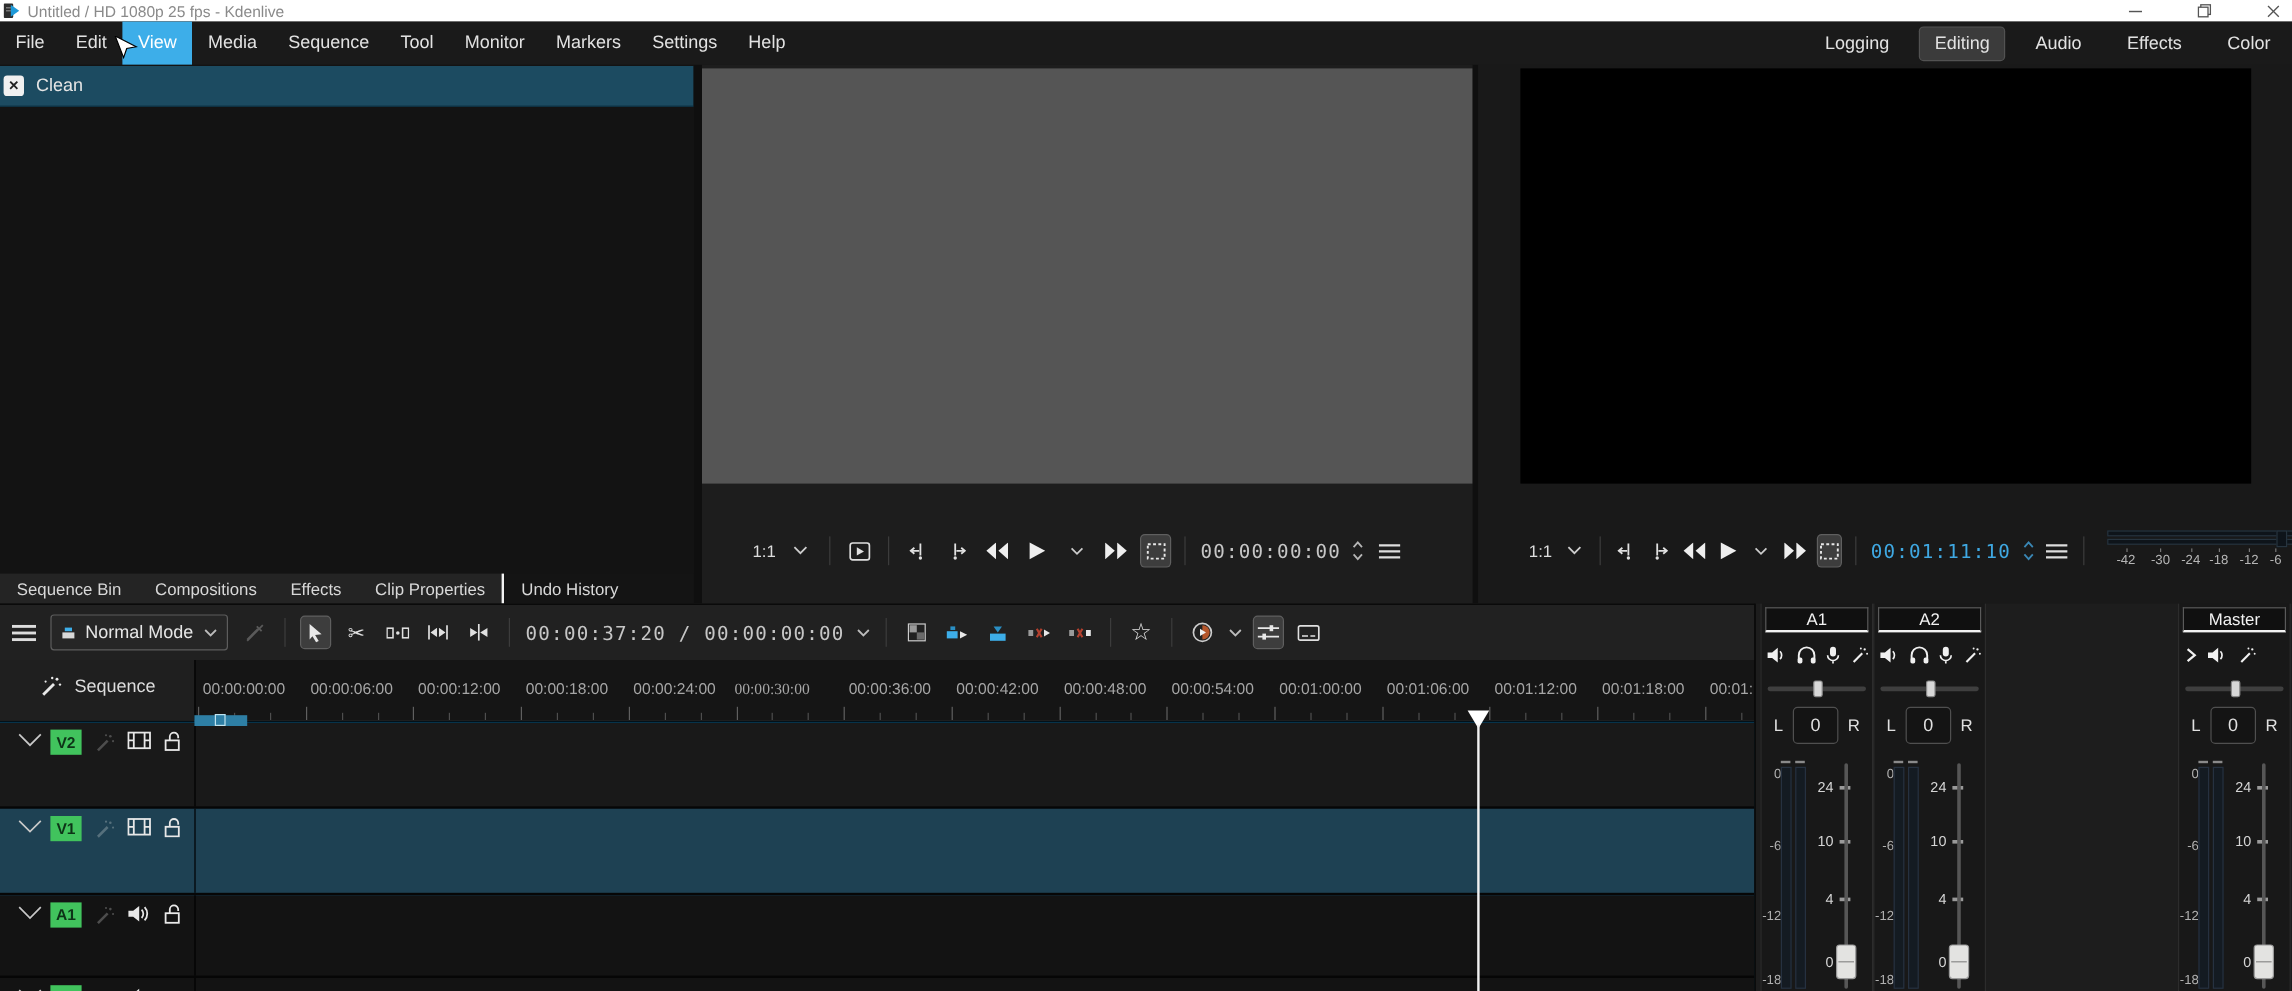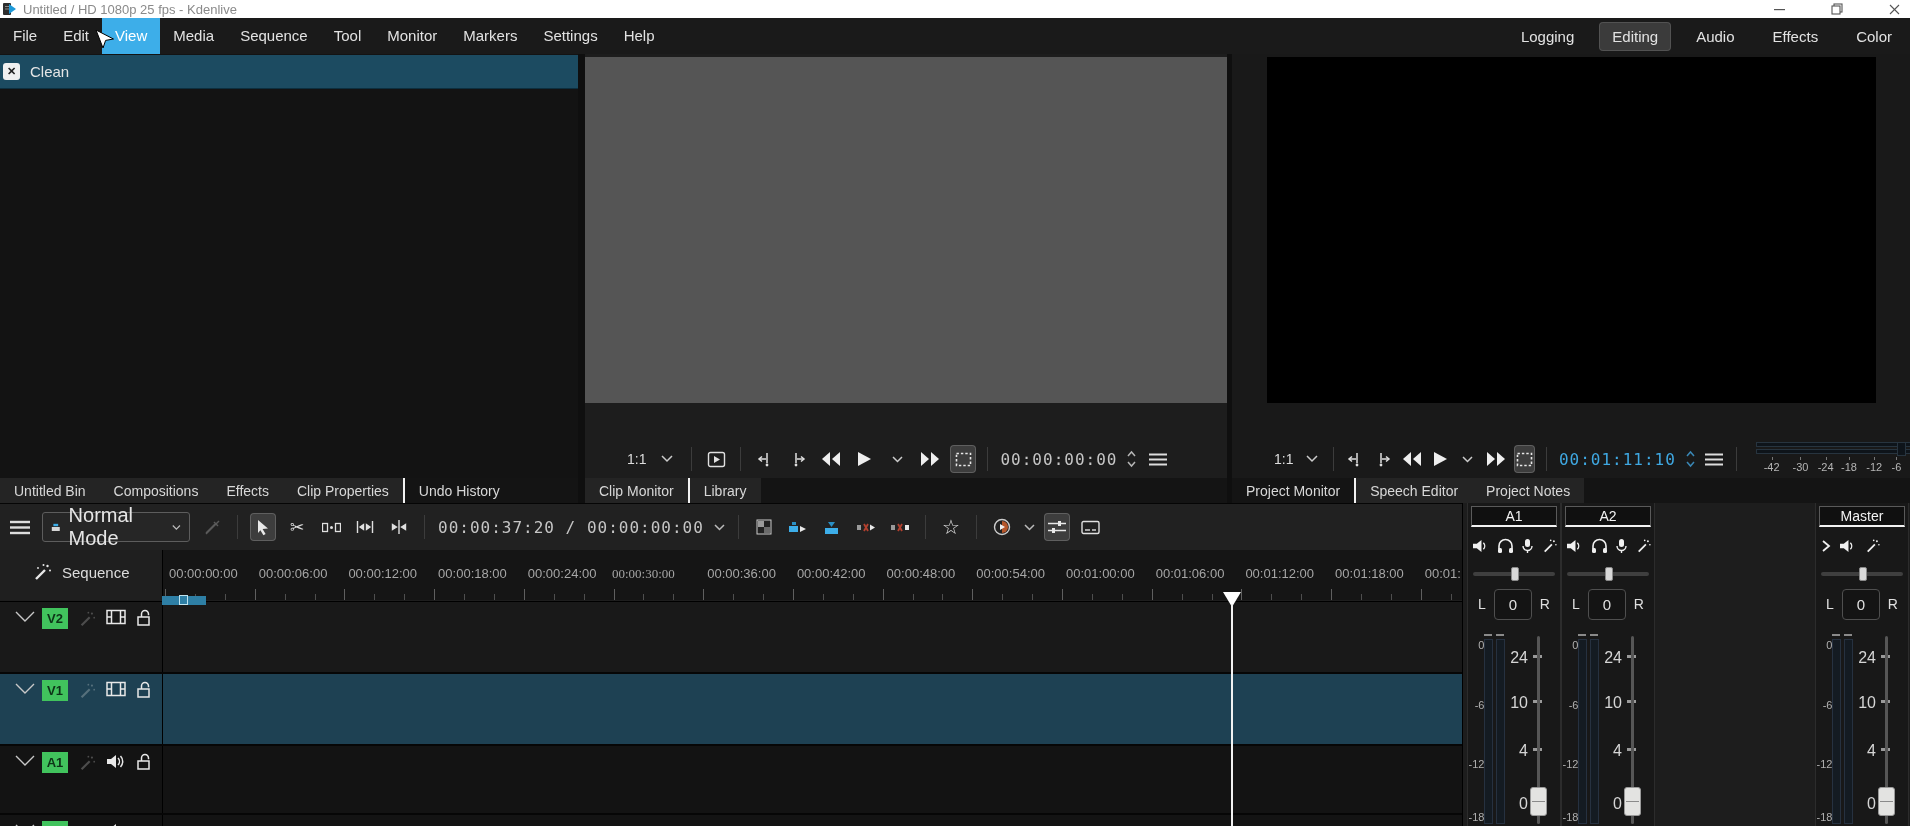--- a/index.html
+++ b/index.html
@@ -63,21 +63,21 @@
   .tabbar{position:absolute;left:0;top:424px;width:100%;height:25px;background:#141414;display:flex;
           font-size:14px;color:#d8d8d8;align-items:stretch;}
   .tab{display:flex;align-items:center;padding:0 14px;}
   .tabblock{display:flex;background:#242424;}
   .wsep{width:2px;background:#f2f2f2;}
 
   
   .tl-toolbar{position:absolute;left:0;top:503px;width:1462px;height:47px;background:#212121;
               border-top:1px solid #050505;display:flex;align-items:center;padding-left:8px;box-sizing:border-box;gap:10px;}
   .combo{display:flex;align-items:center;gap:8px;height:30px;padding:0 8px;border:1px solid #5d5d5d;
-         border-radius:3px;background:#262626;font-size:20px;color:#e6e6e6;width:148px;box-sizing:border-box;}
+         border-radius:3px;background:#262626;font-size:15px;color:#e6e6e6;width:148px;box-sizing:border-box;}
   .combo .cchev{margin-left:auto;}
 
   
   .seq-head{position:absolute;left:0;top:550px;width:162px;height:50px;background:#1f1f1f;}
   .seq-head .wand{position:absolute;left:32px;top:12px;}
   .seq-label{position:absolute;left:62px;top:14px;font-size:15px;color:#dcdcdc;}
   .ruler{position:absolute;left:162px;top:550px;width:1300px;height:50px;background:#151515;overflow:hidden;
          border-left:1px solid #000;}
   .rlabel{position:absolute;top:16px;font-size:13px;color:#a6a6a6;white-space:nowrap;}
   .rtick{position:absolute;bottom:0;width:1px;height:6px;background:#4e4e4e;}
@@ -118,21 +118,21 @@
   .volrow{position:absolute;left:0;top:86px;width:100%;height:30px;display:flex;align-items:center;justify-content:center;gap:8px;font-size:14px;color:#e0e0e0;}
   .volbox{width:36px;height:29px;border:1px solid #4f4f4f;border-radius:4px;background:#141414;
           display:flex;align-items:center;justify-content:center;font-size:15px;}
   .meter-area{position:absolute;left:0;top:128px;width:100%;height:195px;}
   .db-scale span{position:absolute;right:80%;left:0;text-align:right;padding-right:2px;font-size:11px;color:#b0b0b0;}
   .db-scale span::after{content:"";position:absolute;right:-2px;top:7px;width:3px;height:1px;background:#888;}
   .mbar{position:absolute;top:8px;bottom:2px;width:9px;background:#141b22;border:1px solid #263140;box-sizing:border-box;}
   .mbar.b1{left:16px;} .mbar.b2{left:28px;}
   .mtick{position:absolute;top:3px;width:8px;height:2px;background:#8a8a8a;}
   .mtick.t1{left:16px;} .mtick.t2{left:28px;}
-  .fader-scale span{position:absolute;left:40px;width:20px;text-align:right;font-size:16px;color:#d5d5d5;}
+  .fader-scale span{position:absolute;left:40px;width:20px;text-align:right;font-size:12px;color:#d5d5d5;}
   .ftick{position:absolute;left:65px;width:9px;height:3px;background:#9a9a9a;}
   .ftrack{position:absolute;left:69px;top:5px;height:188px;width:3px;background:#565656;border-radius:2px;}
   .fhandle{position:absolute;left:62px;top:156px;width:17px;height:29px;background:#e3e3e1;border:1px solid #9a9a9a;
            border-radius:3px;box-sizing:border-box;}
   .fhandle::after{content:"";position:absolute;left:1px;right:1px;top:13px;height:1px;background:#8a8a8a;}
 
   .cursor-overlay{position:absolute;left:95px;top:30px;z-index:99;}
 </style>
 </head>
 <body>
@@ -268,27 +268,20 @@
           </svg>
         </span>
       <span class="tbtn">
           <svg width="18" height="13" viewBox="0 0 18 13" stroke="#ddd" stroke-width="2">
             <line x1="0" y1="1.5" x2="18" y2="1.5"></line>
             <line x1="0" y1="6.5" x2="18" y2="6.5"></line>
             <line x1="0" y1="11.5" x2="18" y2="11.5"></line>
           </svg>
         </span>
     </div>
-    <div class="tabbar">
-      <div class="tabblock">
-        <span class="tab">Clip Monitor</span>
-        <span class="wsep"></span>
-        <span class="tab">Library</span>
-      </div>
-    </div>
   </div>
 
   <div class="projmon-panel">
     <div class="projmon-video"></div>
     <div class="mon-toolbar">
       <span class="zoomlabel">1:1</span>
       <span class="tbtn">
           <svg width="12" height="8" viewBox="0 0 12 8" fill="none" stroke="#ccc" stroke-width="1.5">
             <path d="M1 1l5 5 5-5"></path>
           </svg>
@@ -361,33 +354,25 @@
             <span style="left: 4%;">-42</span>
             <span style="left: 20%;">-30</span>
             <span style="left: 34%;">-24</span>
             <span style="left: 47%;">-18</span>
             <span style="left: 61%;">-12</span>
             <span style="left: 75%;">-6</span>
             <span style="left: 90%;">0</span>
           </div>
       </div>
     </div>
-    <div class="tabbar">
-      <span class="tab">Project Monitor</span>
-      <span class="wsep"></span>
-      <div class="tabblock">
-        <span class="tab">Speech Editor</span>
-        <span class="tab">Project Notes</span>
-      </div>
-    </div>
   </div>
 
   <div class="tabbar" style="top:478px;width:578px;left:0;position:absolute;">
     <div class="tabblock">
-      <span class="tab">Untitled Bin</span>
+      <span class="tab">Sequence Bin</span>
       <span class="tab">Compositions</span>
       <span class="tab">Effects</span>
       <span class="tab">Clip Properties</span>
     </div>
     <span class="wsep"></span>
     <span class="tab">Undo History</span>
   </div>
 
   <div class="tl-toolbar">
     <span class="tbtn">

